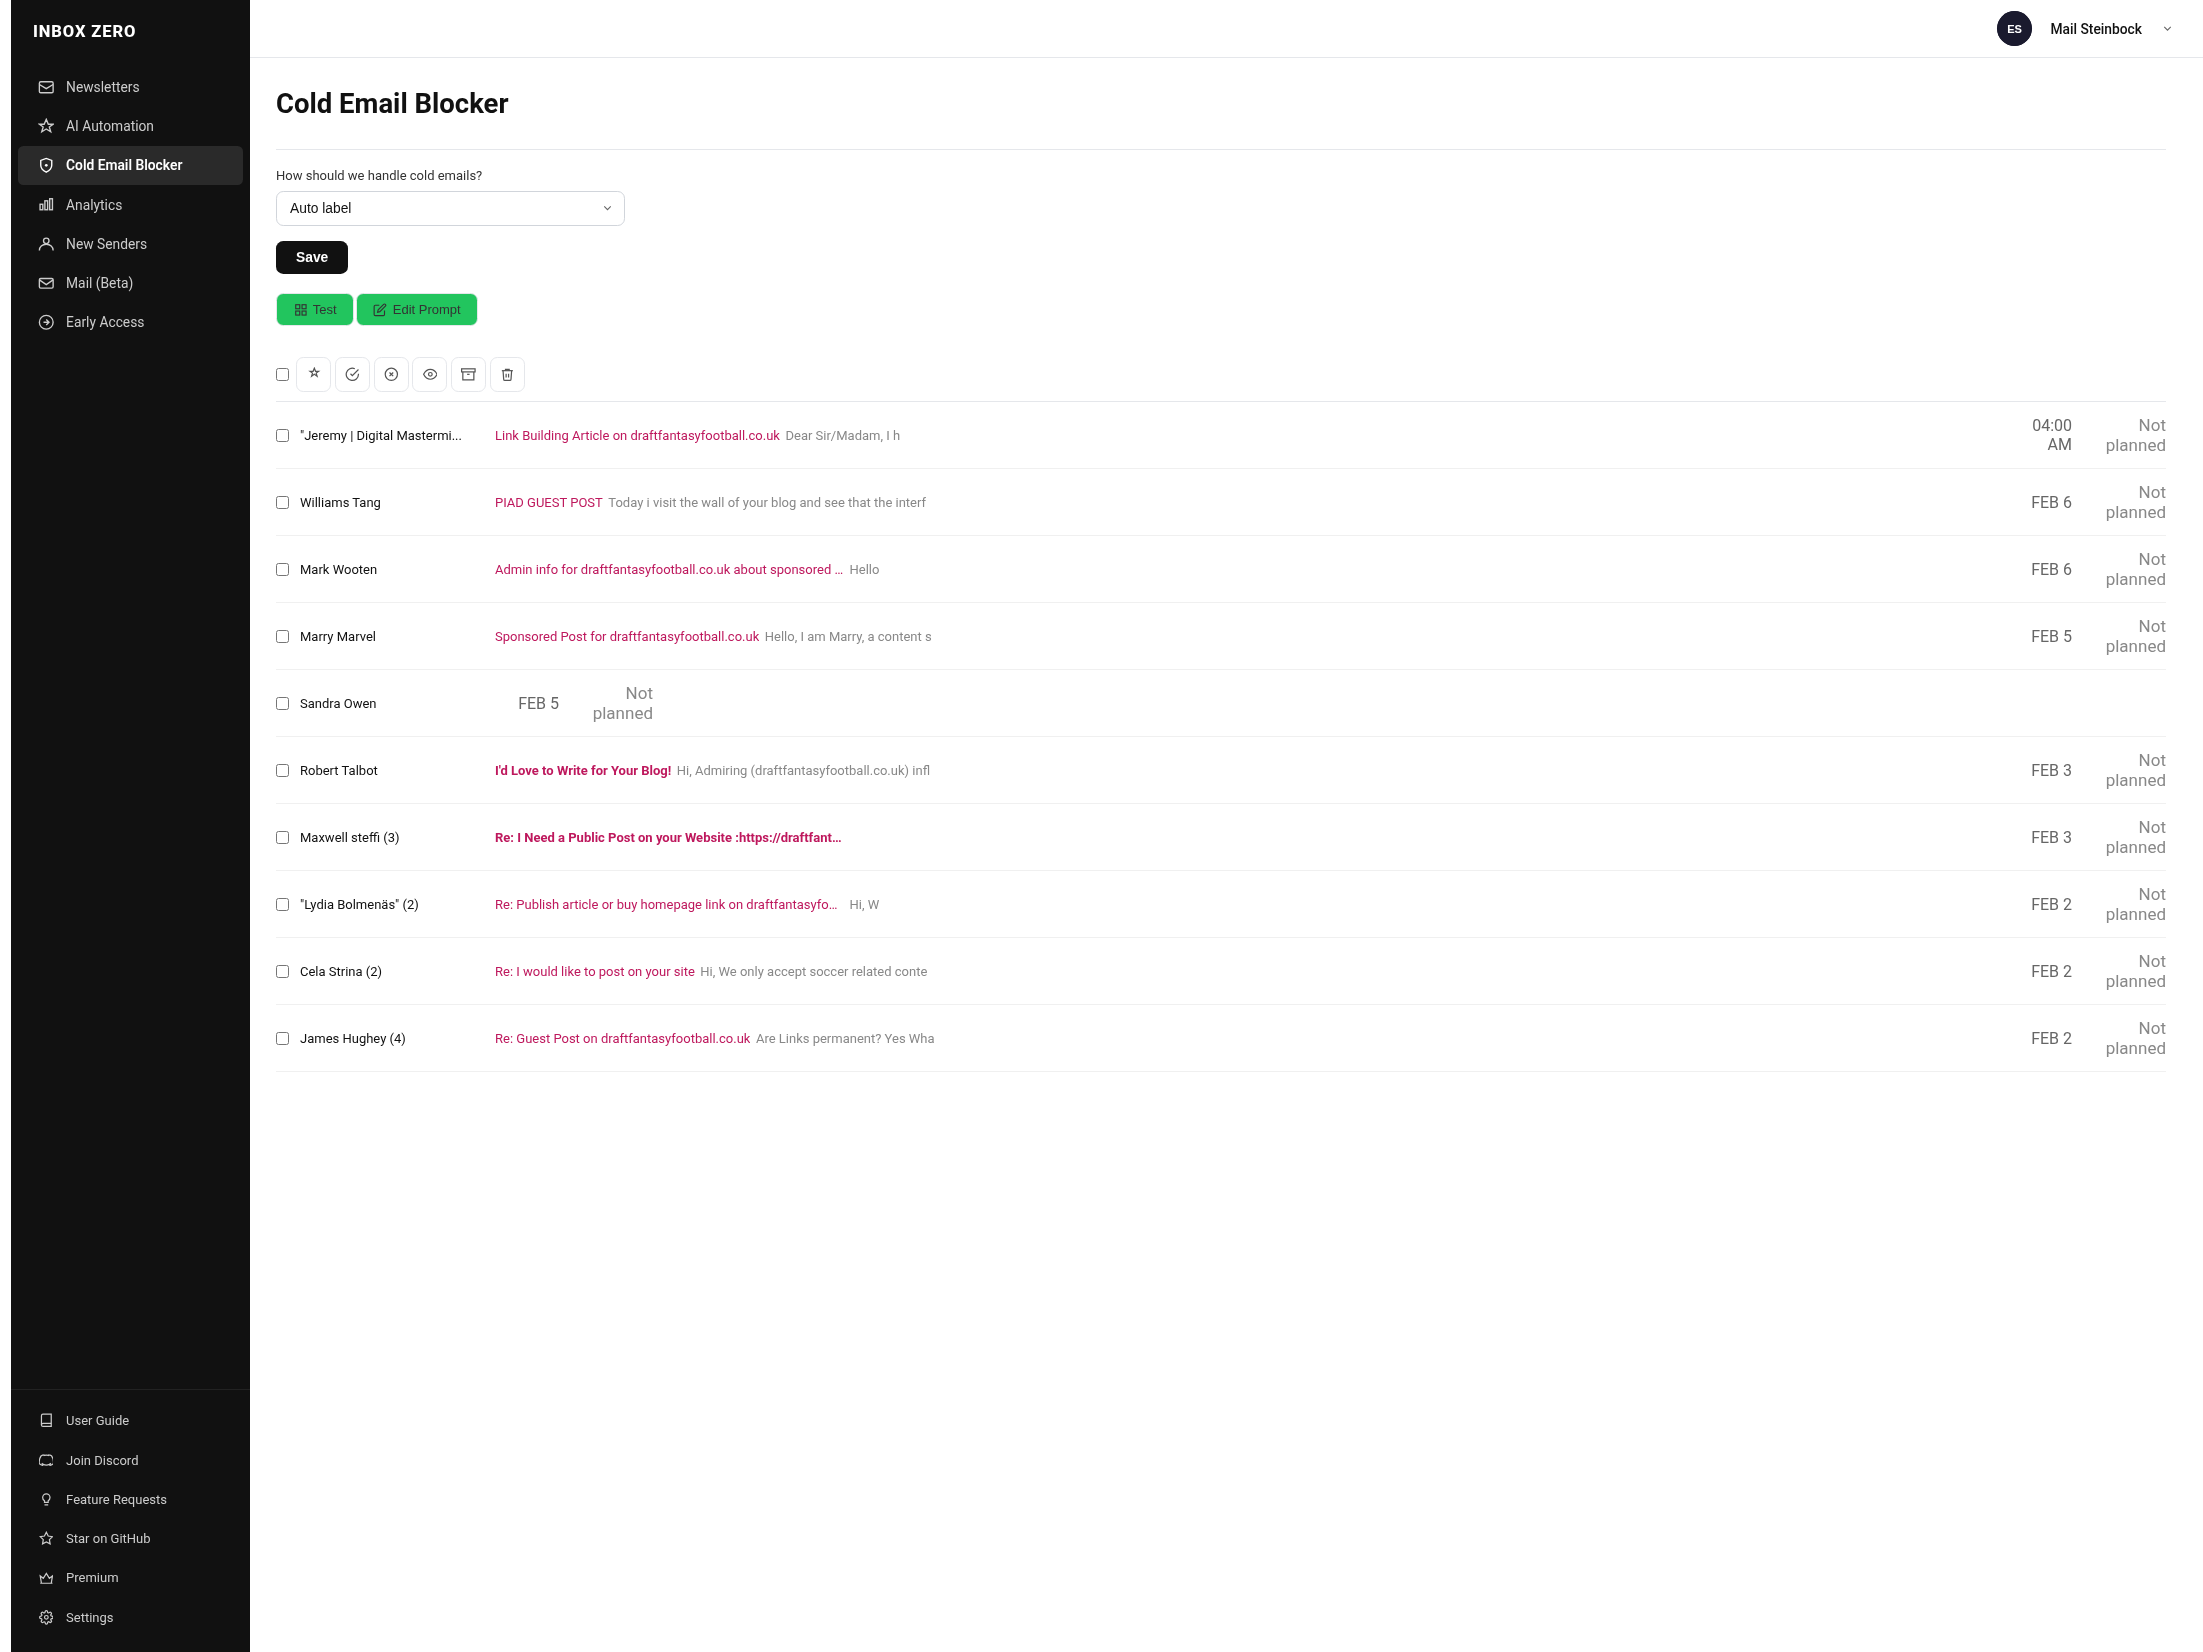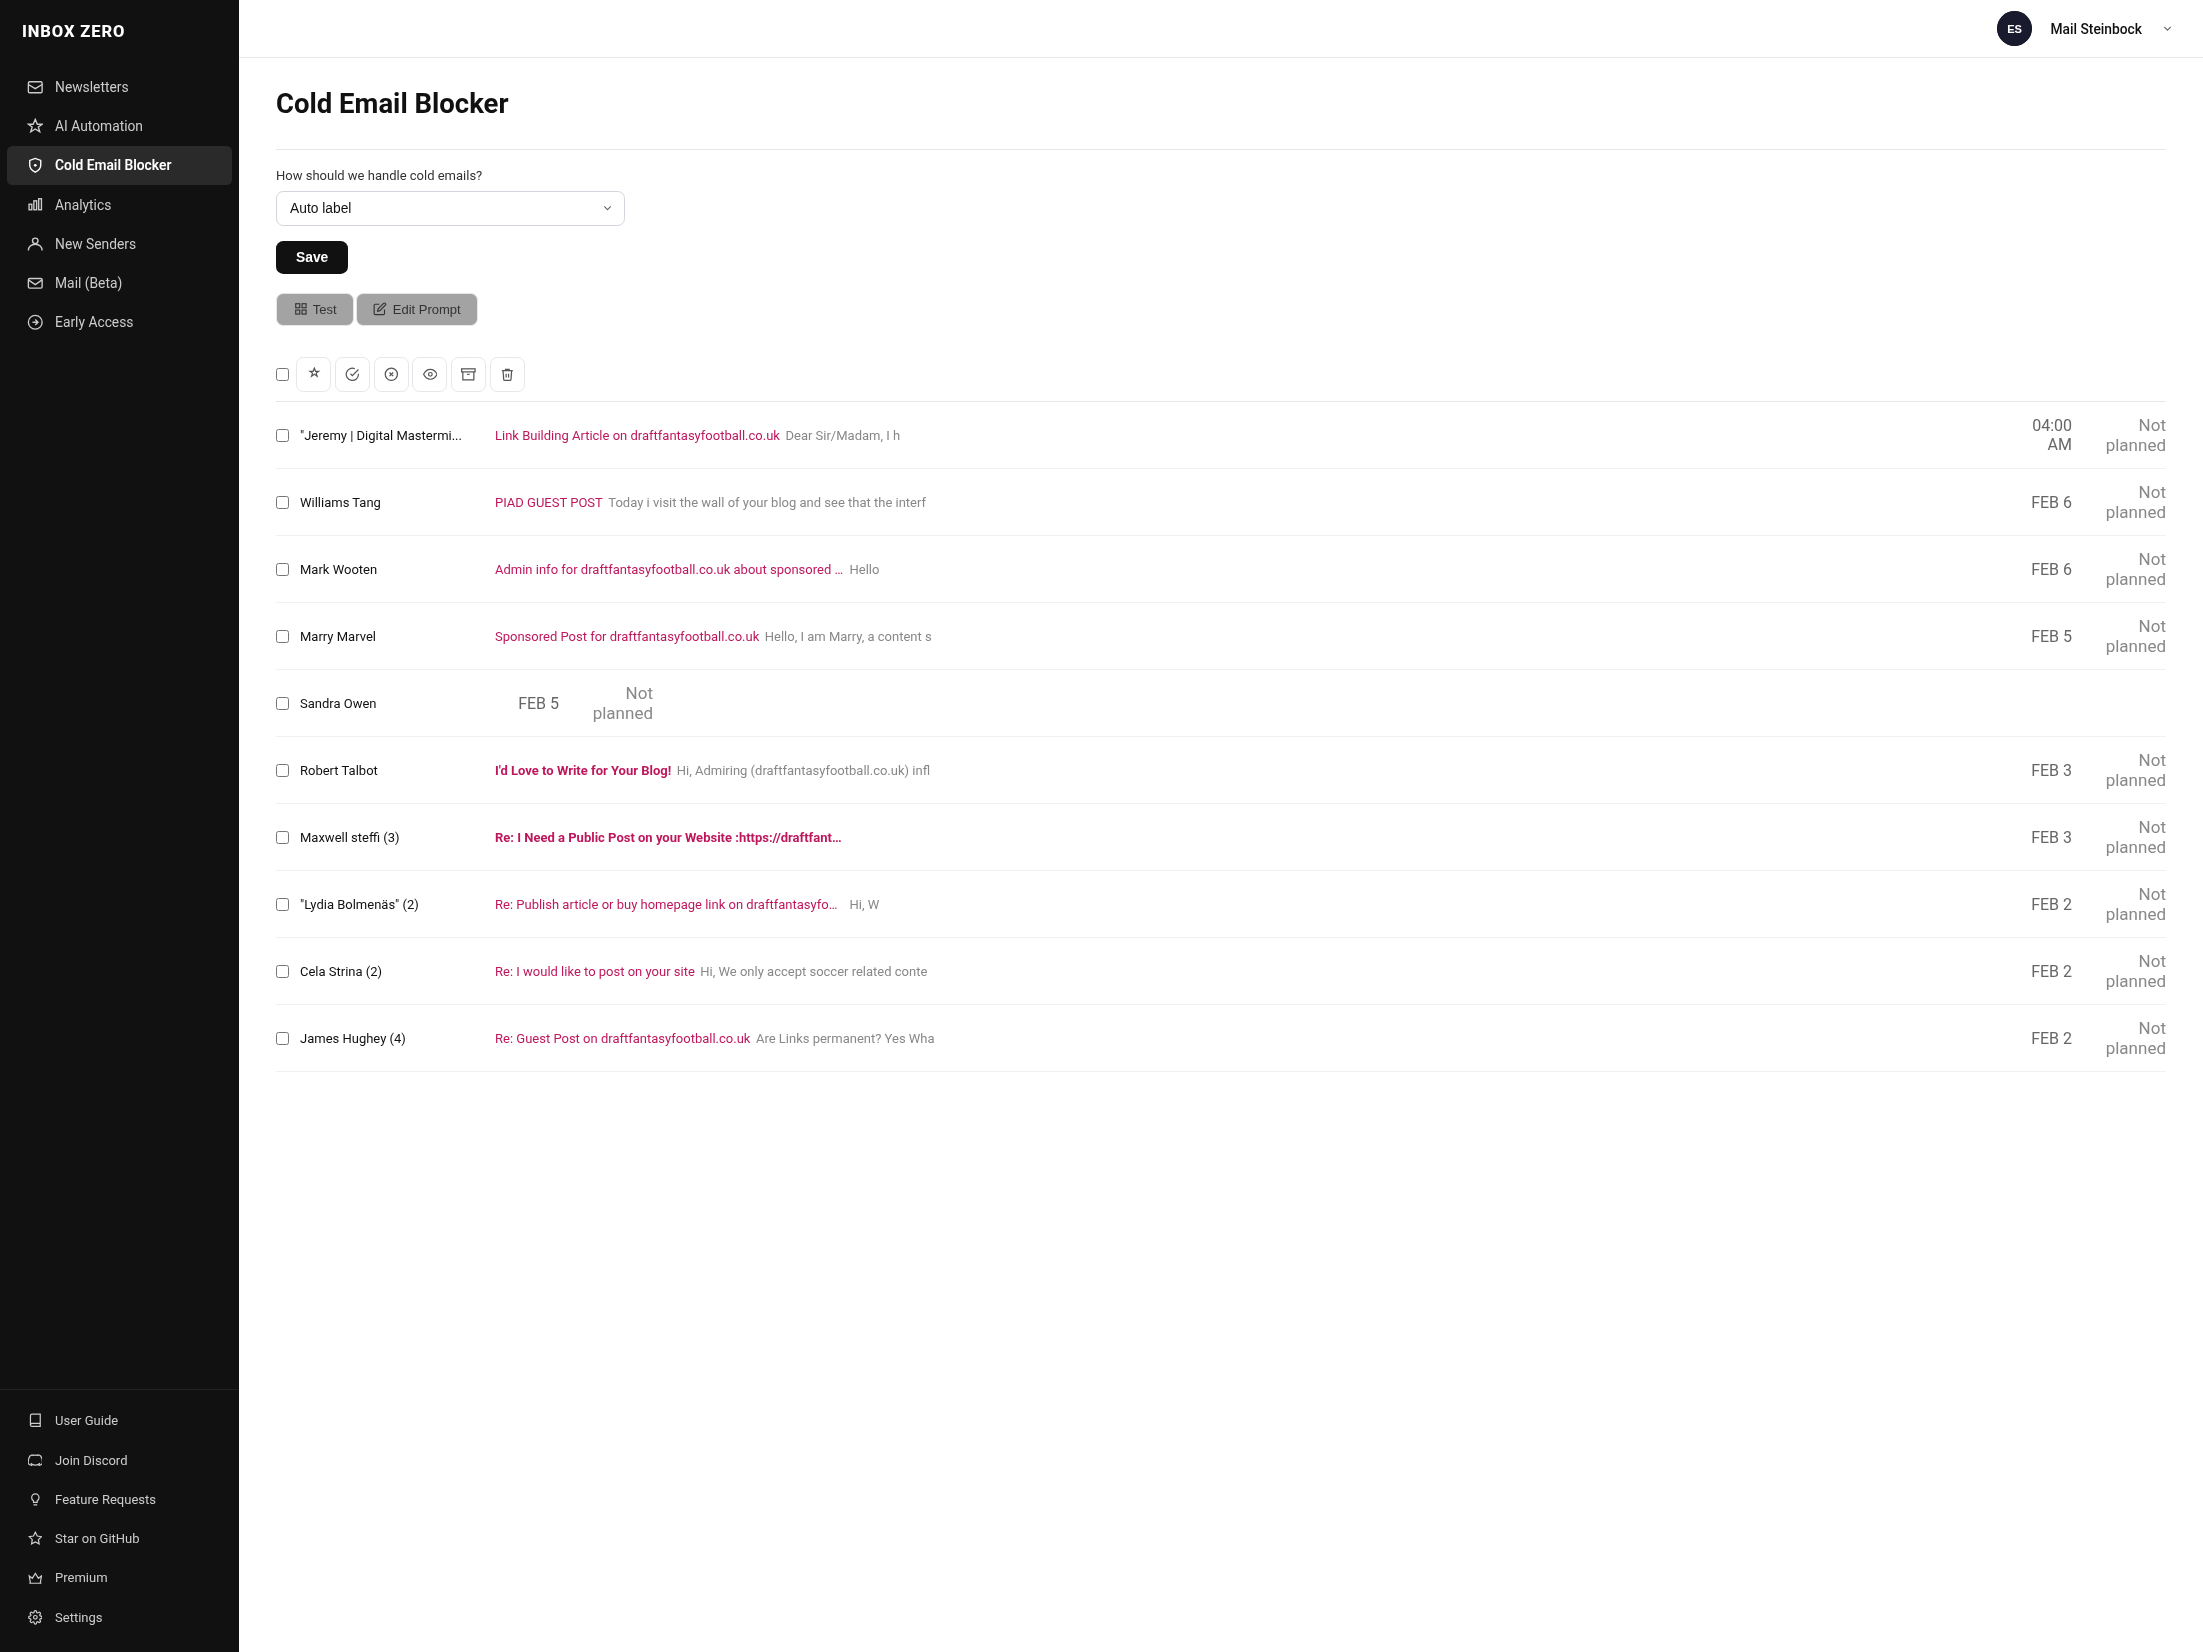--- a/index.html
+++ b/index.html
@@ -7,21 +7,21 @@
 
     
     .sidebar {
       width: 239px;
       background: #111111;
       color: #fff;
       display: flex;
       flex-direction: column;
       height: 100vh;
       position: fixed;
-      left: 0; top: 0;
+      left: 11px; top: 0;
       overflow-y: auto;
     }
     .sidebar-logo {
       padding: 22px 22px 18.4px;
       font-size: 16.5px;
       font-weight: 800;
       letter-spacing: 0.9px;
       color: #fff;
     }
     .sidebar-nav { flex: 1; padding: 7.3px 0; }
@@ -112,25 +112,25 @@
       font-weight: 600;
       cursor: pointer;
     }
 
     .action-tabs {
       display: flex; gap: 1.8px;
       margin-top: 18.4px;
       margin-bottom: 22px;
     }
     .action-tab {
-      display: flex; align-items: center; gap: 5.5px;
+      display: flex; align-items: flex-end; gap: 5.5px;
       padding: 8.3px 16.5px;
       border: 0.9px solid #e5e7eb;
       border-radius: 7.3px;
-      background: #a3a3a3;
+      background: #22c55e;
       font-size: 13px;
       color: #333;
       cursor: pointer;
     }
 
     
     .email-toolbar {
       display: flex; align-items: center; gap: 3.7px;
       padding: 9.2px 0;
       border-bottom: 0.9px solid #e5e7eb;

